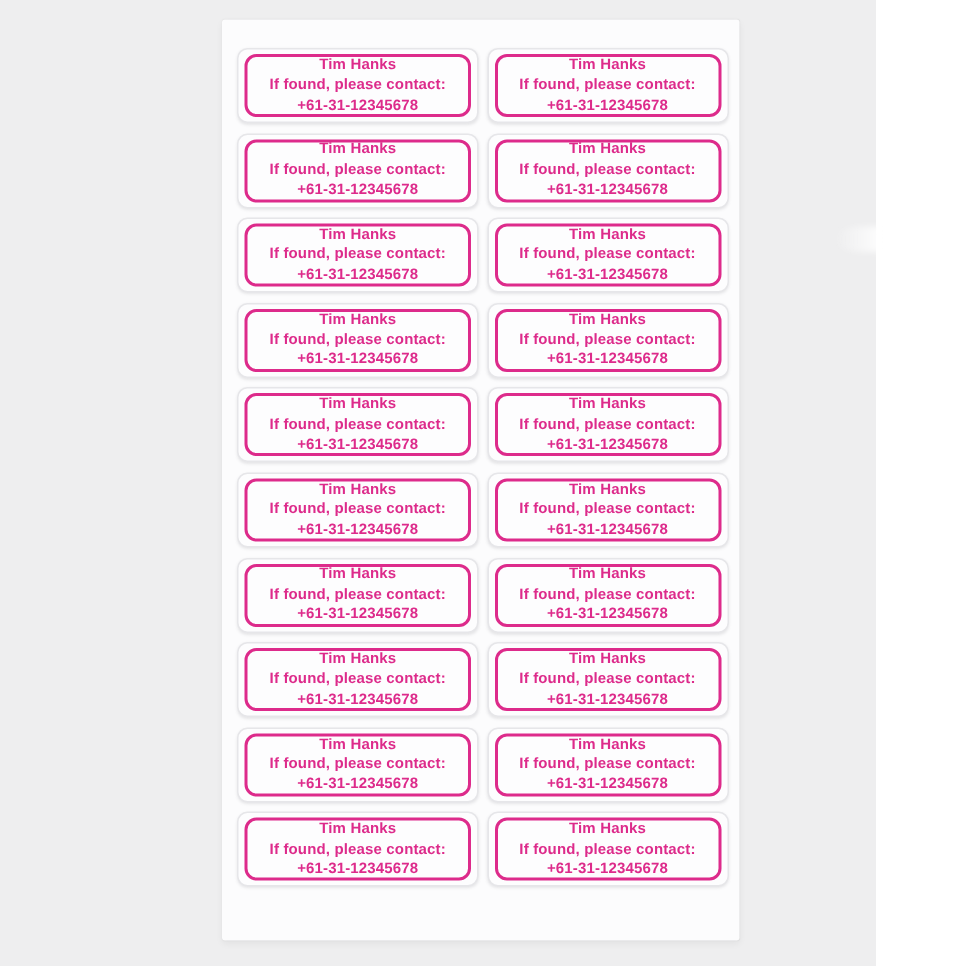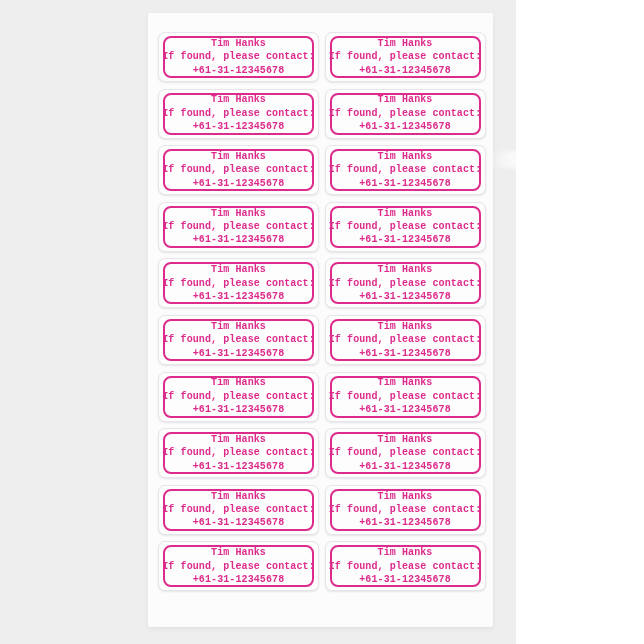--- a/index.html
+++ b/index.html
@@ -5,24 +5,23 @@
   html, body {
     margin: 0;
     padding: 0;
     width: 644px;
     height: 644px;
     overflow: hidden;
     font-family: "Liberation Sans", sans-serif;
   }
   .scene {
     position: relative;
-    width: 516px;
+    width: 584px;
     height: 644px;
     background: #eeeeef;
-    font-family: Liberation Mono, monospace;
   }
   .sheet {
     position: absolute;
     left: 148px;
     top: 13px;
     width: 345px;
     height: 614px;
     background: #fcfcfd;
     border-radius: 2px;
     box-shadow: 0 0 1px rgba(0,0,0,0.06), 0 2px 5px rgba(0,0,0,0.05);

